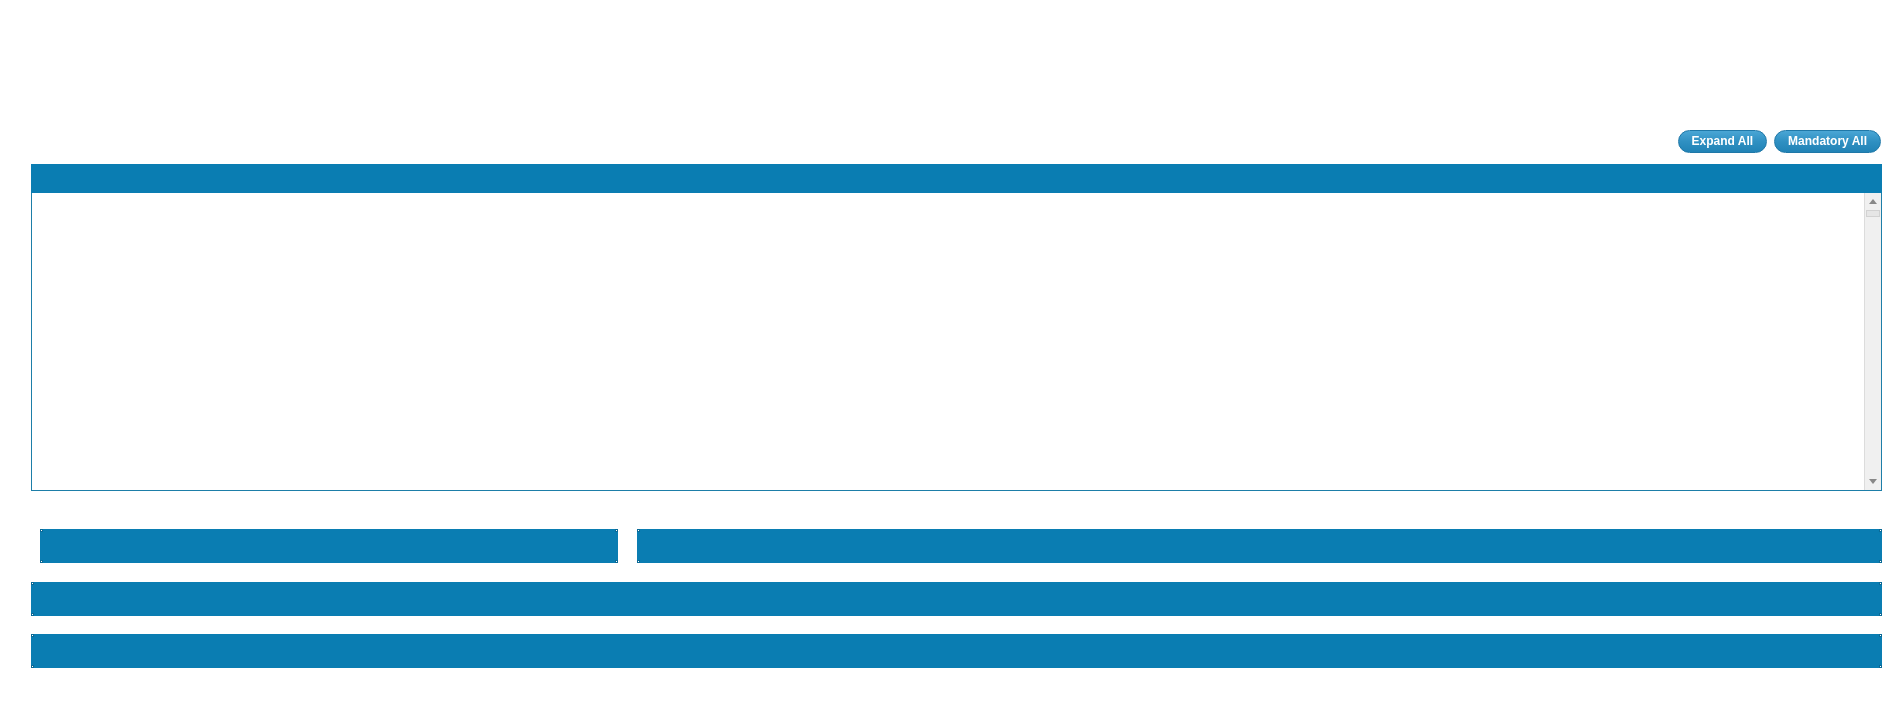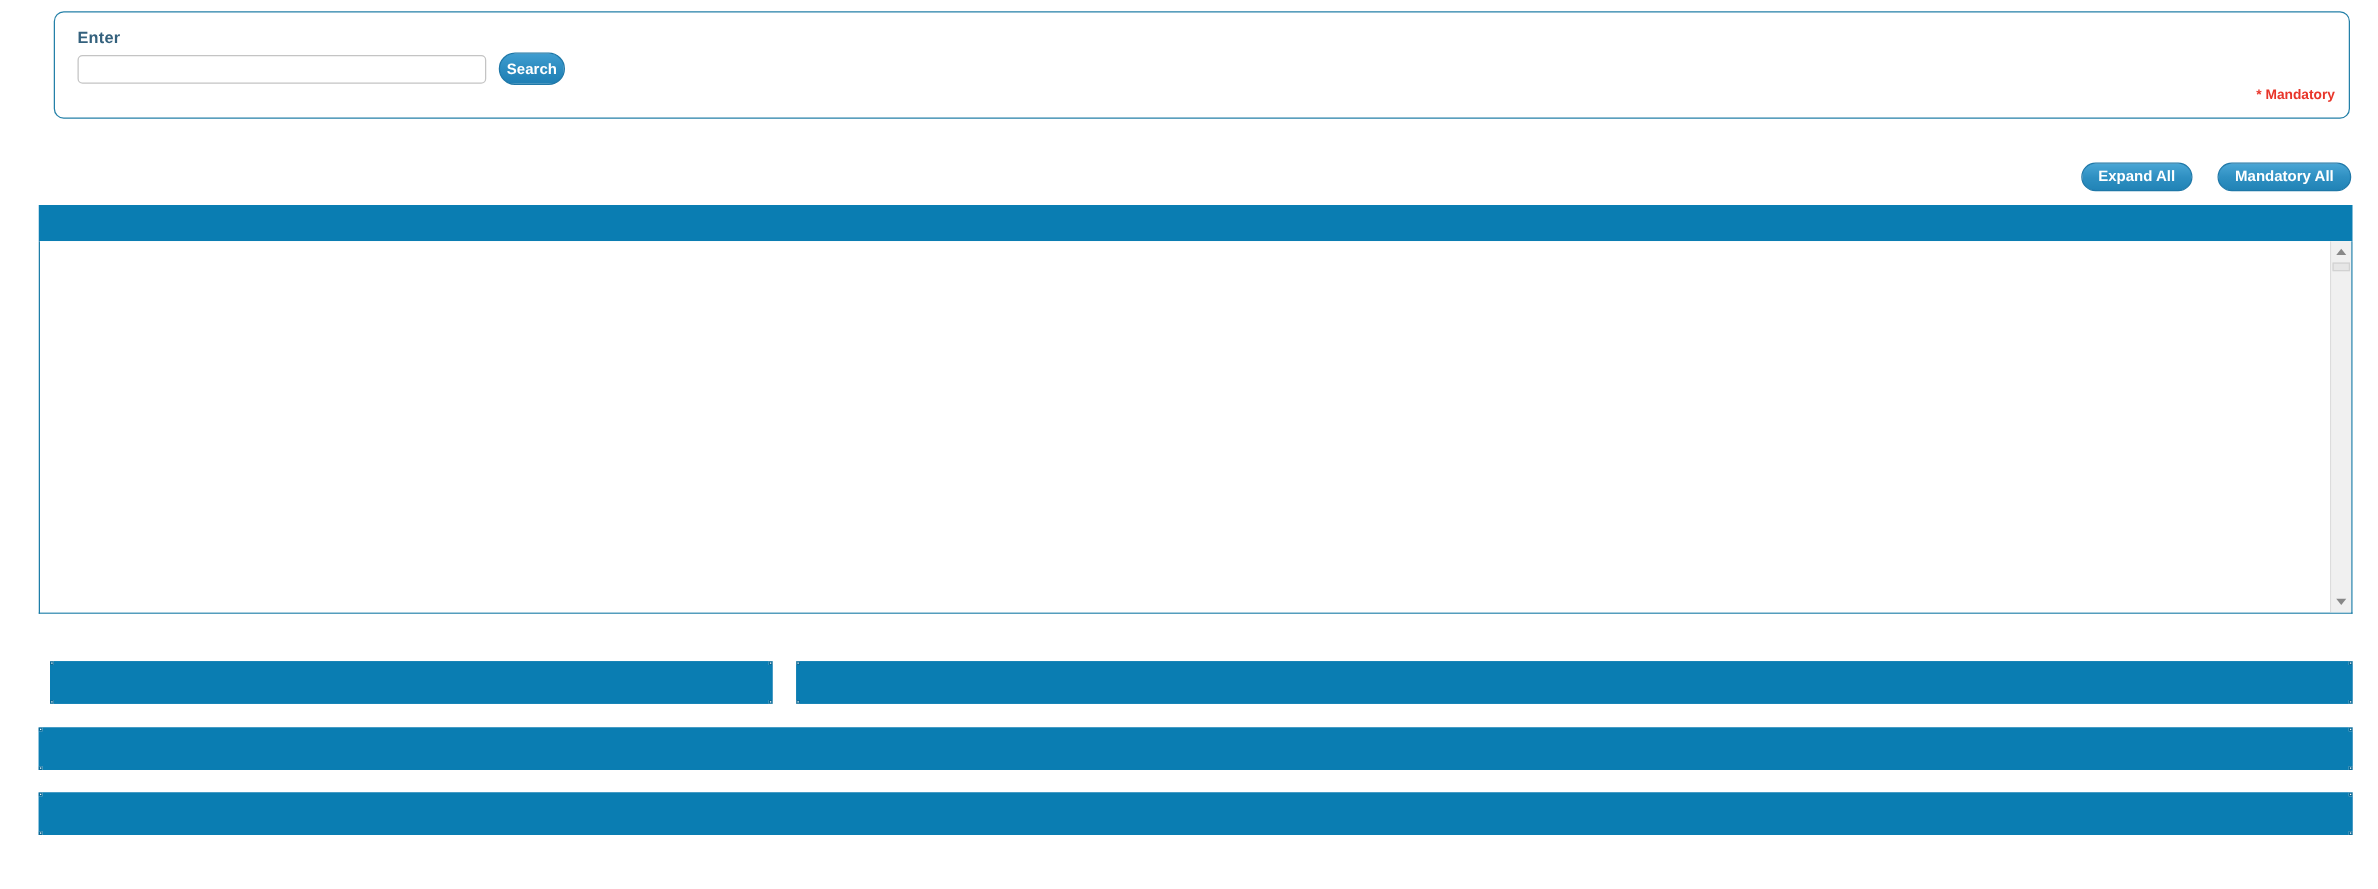--- a/index.html
+++ b/index.html
@@ -80,21 +80,21 @@
     color: #e8352a;
     white-space: nowrap;
   }
 
   
   .toolbar {
     position: absolute;
     right: 21px;
     top: 130px;
     display: flex;
-    gap: 20px;
+    gap: 7px;
   }
   .pill-button {
     min-width: 84px;
     height: 23px;
     border: 1px solid #1f78a8;
     border-radius: 12px;
     background: linear-gradient(to bottom, #4aa6d5 0%, #2f90c2 50%, #2183b6 100%);
     color: #ffffff;
     font-family: "Liberation Sans", sans-serif;
     font-size: 12px;
@@ -207,29 +207,20 @@
   .bar-handle.tl { left: -1px; top: -1px; }
   .bar-handle.tr { right: -1px; top: -1px; }
   .bar-handle.bl { left: -1px; bottom: -1px; }
   .bar-handle.br { right: -1px; bottom: -1px; }
 </style>
 </head>
 <body>
 
 <div id="page">
 
-  <div class="search-panel">
-    <div class="enter-label">Enter</div>
-
-    <input class="search-input" type="text" value="" style="">
-
-    <button class="search-button">Search</button>
-
-    <div class="mandatory-note">* Mandatory</div>
-  </div>
 
   <div class="toolbar">
     <button class="pill-button">Expand All</button>
     <button class="pill-button">Mandatory All</button>
   </div>
 
   <div class="results-header"></div>
 
   <div class="results-body">
     <div class="results-content"></div>

